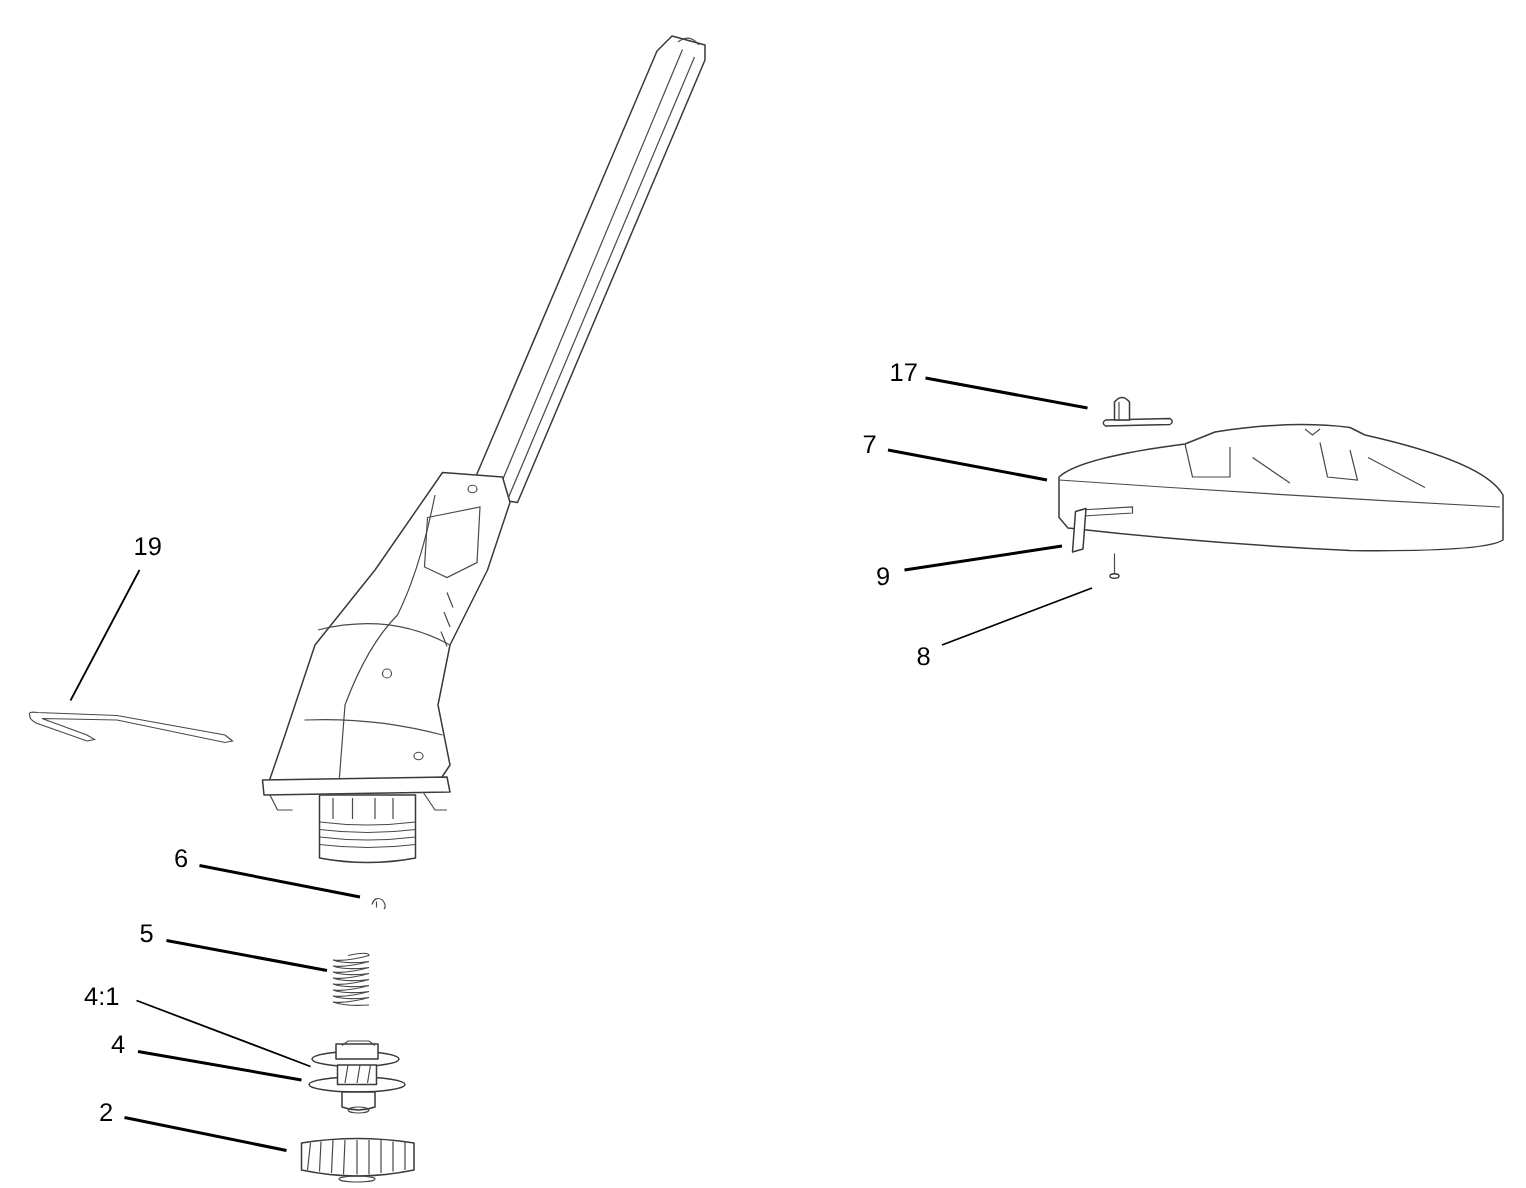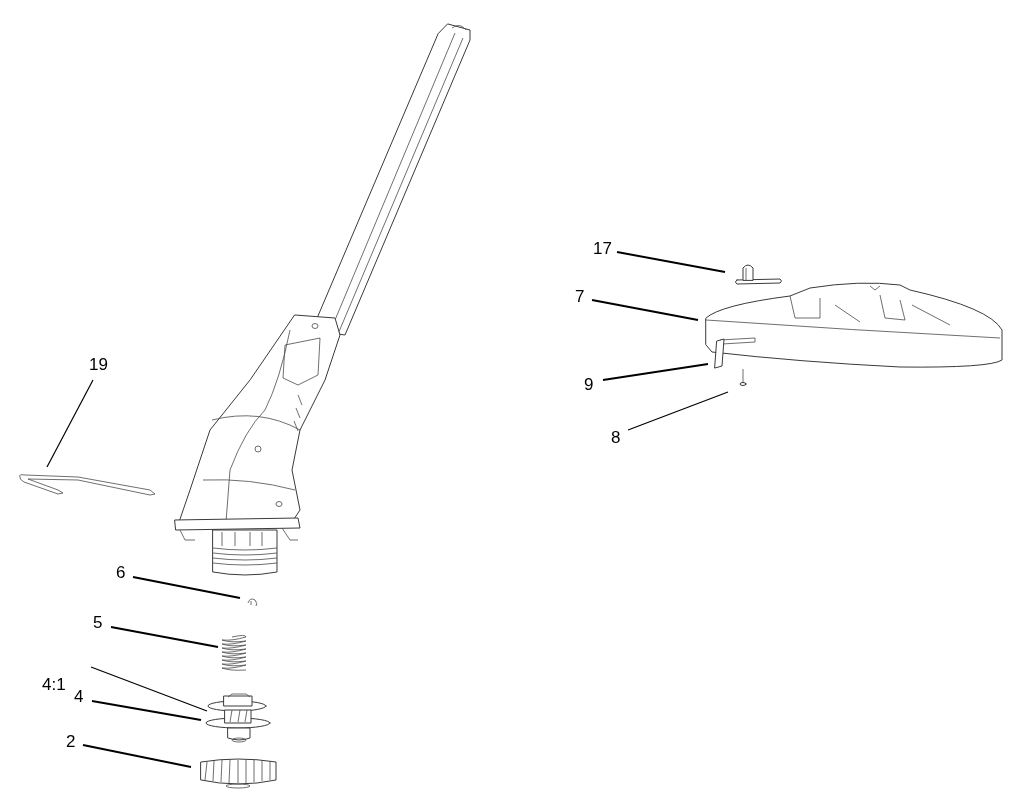--- a/index.html
+++ b/index.html
@@ -104,19 +104,19 @@
     <line class="leader" x1="617" y1="252" x2="725" y2="272"></line>
     <line class="leader" x1="592" y1="300" x2="698" y2="320"></line>
     <line class="leader" x1="603" y1="380" x2="708" y2="364"></line>
     <line class="leader-thin" x1="628" y1="430" x2="728" y2="392"></line>
   </g>
 </svg>
 
 <span class="label" style="left:89px;top:356px;">19</span>
 <span class="label" style="left:116px;top:564px;">6</span>
 <span class="label" style="left:93px;top:614px;">5</span>
-<span class="label" style="left:42px;top:656px;margin-top:20px;">4:1</span>
+<span class="label" style="left:56px;top:656px;">4:1</span>
 <span class="label" style="left:74px;top:688px;">4</span>
 <span class="label" style="left:66px;top:733px;">2</span>
 <span class="label" style="left:593px;top:240px;">17</span>
 <span class="label" style="left:575px;top:288px;">7</span>
 <span class="label" style="left:584px;top:376px;">9</span>
 <span class="label" style="left:611px;top:429px;">8</span>
 
 </body></html>

